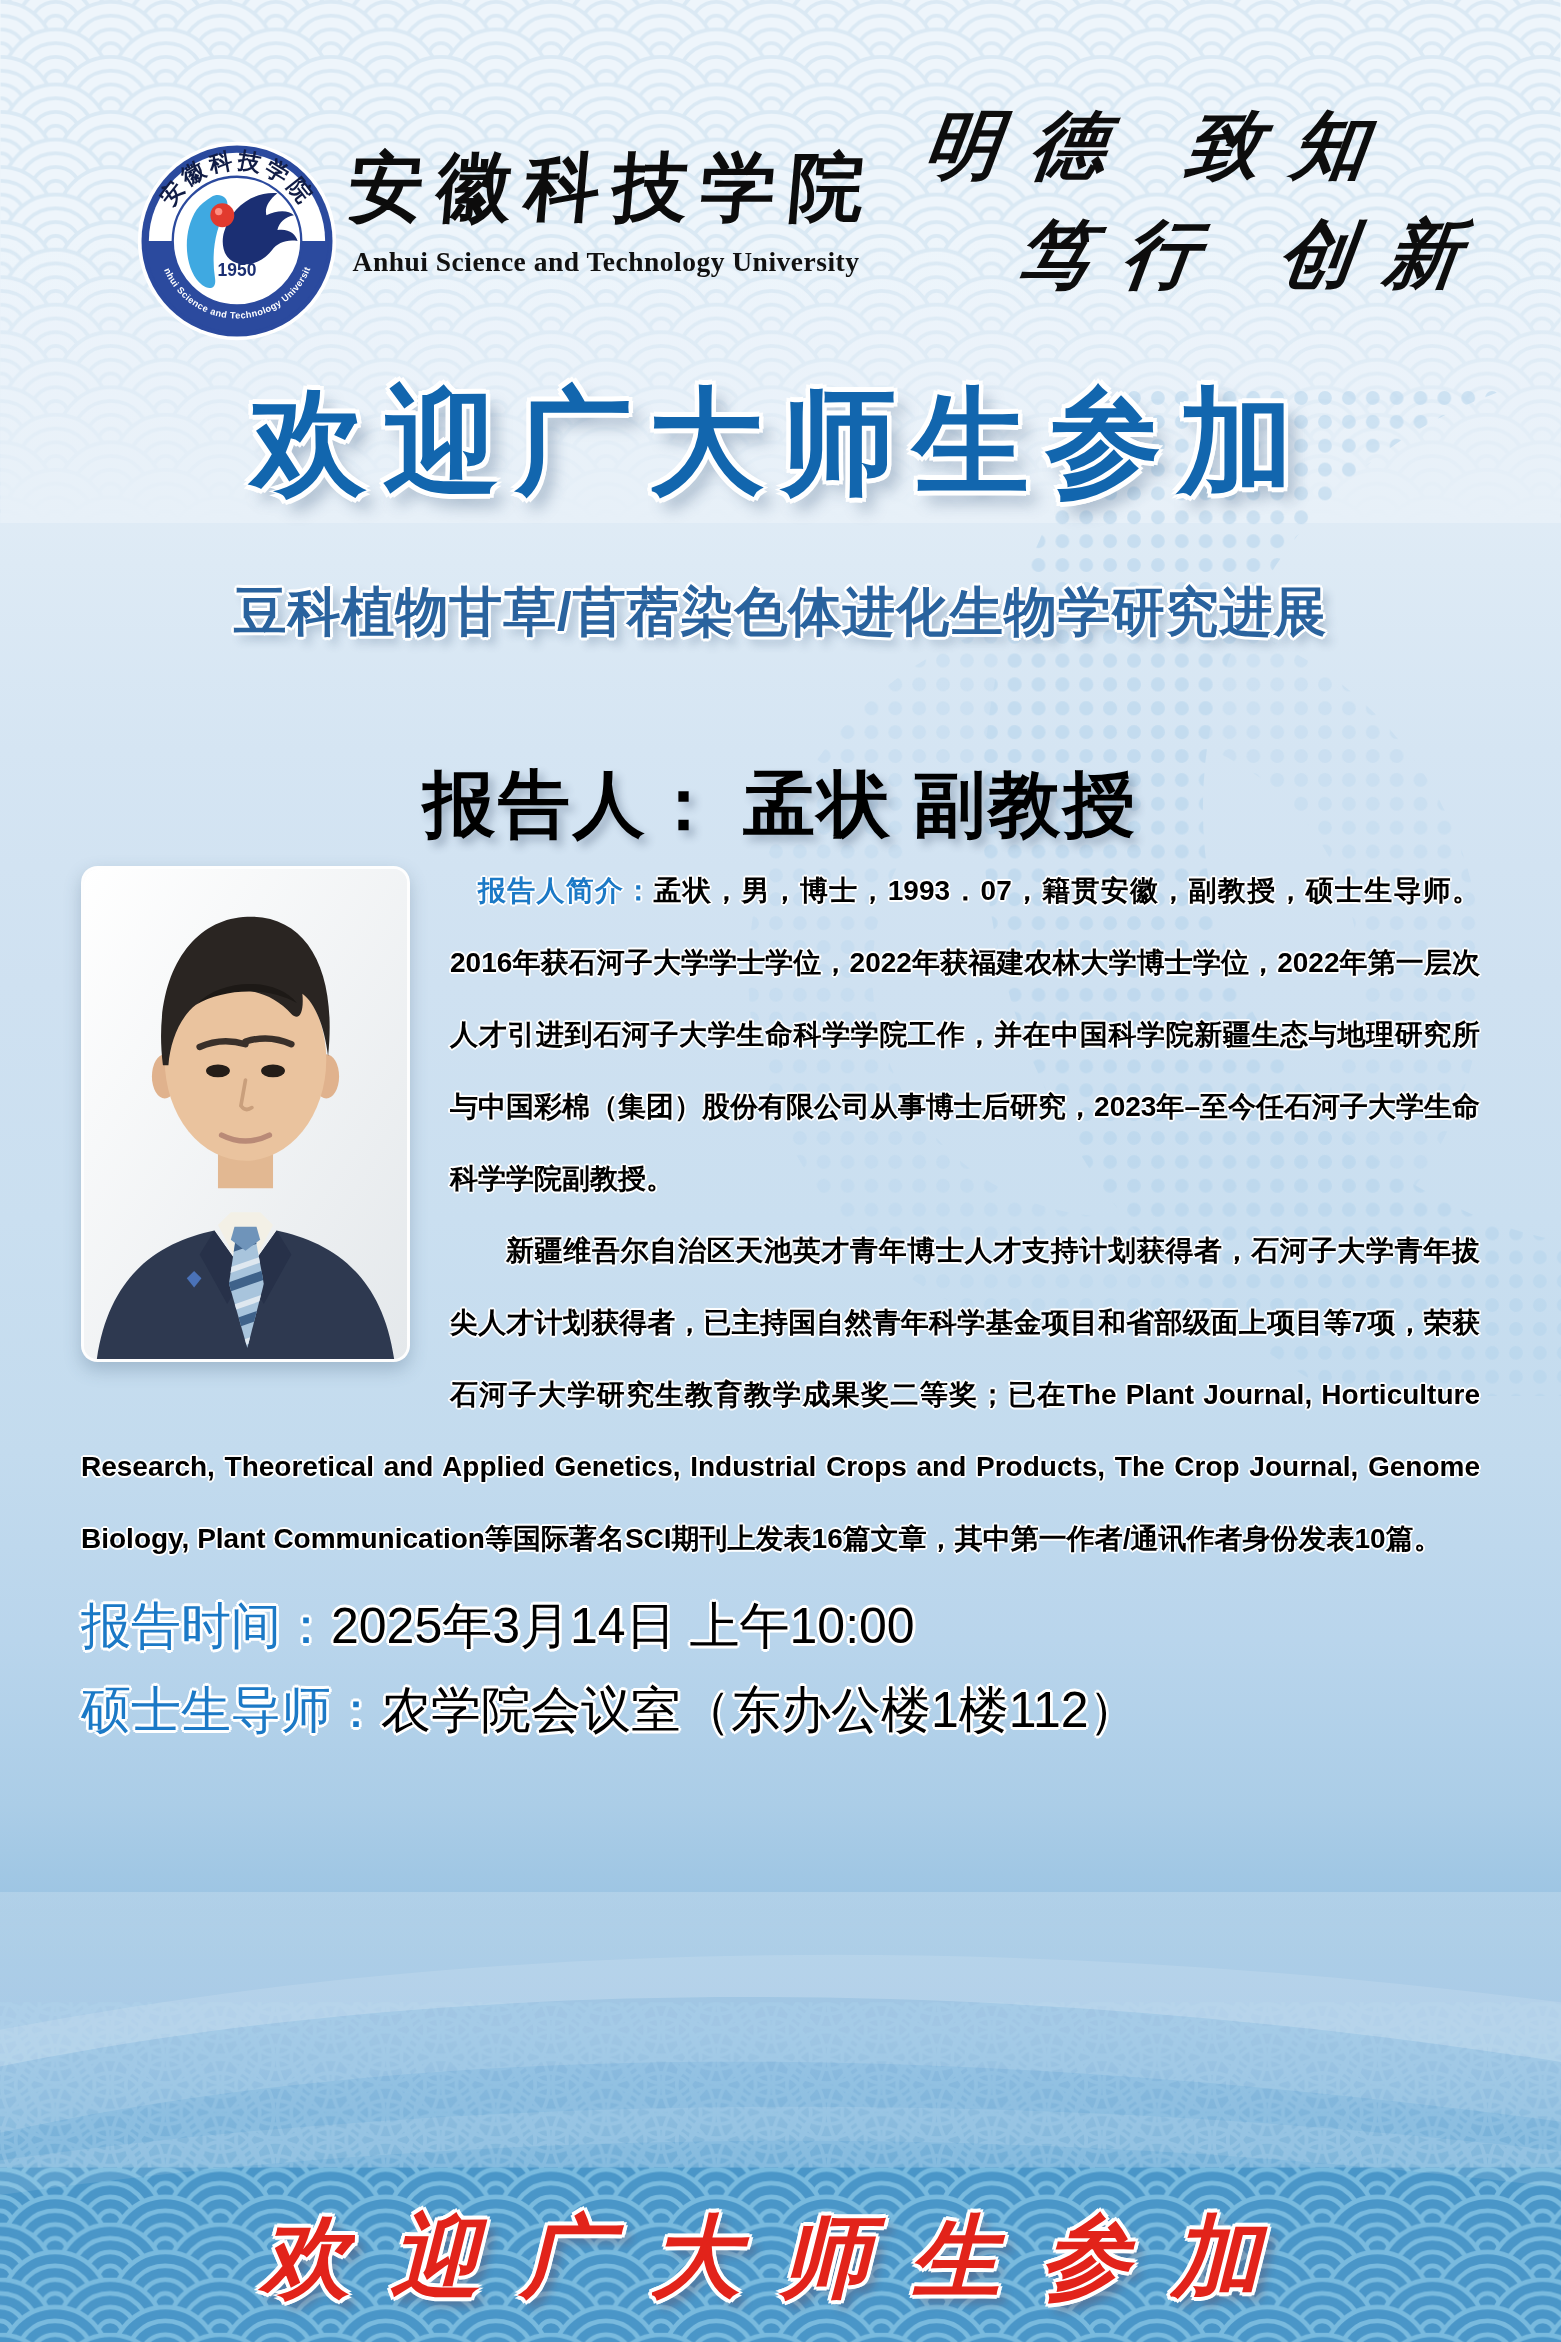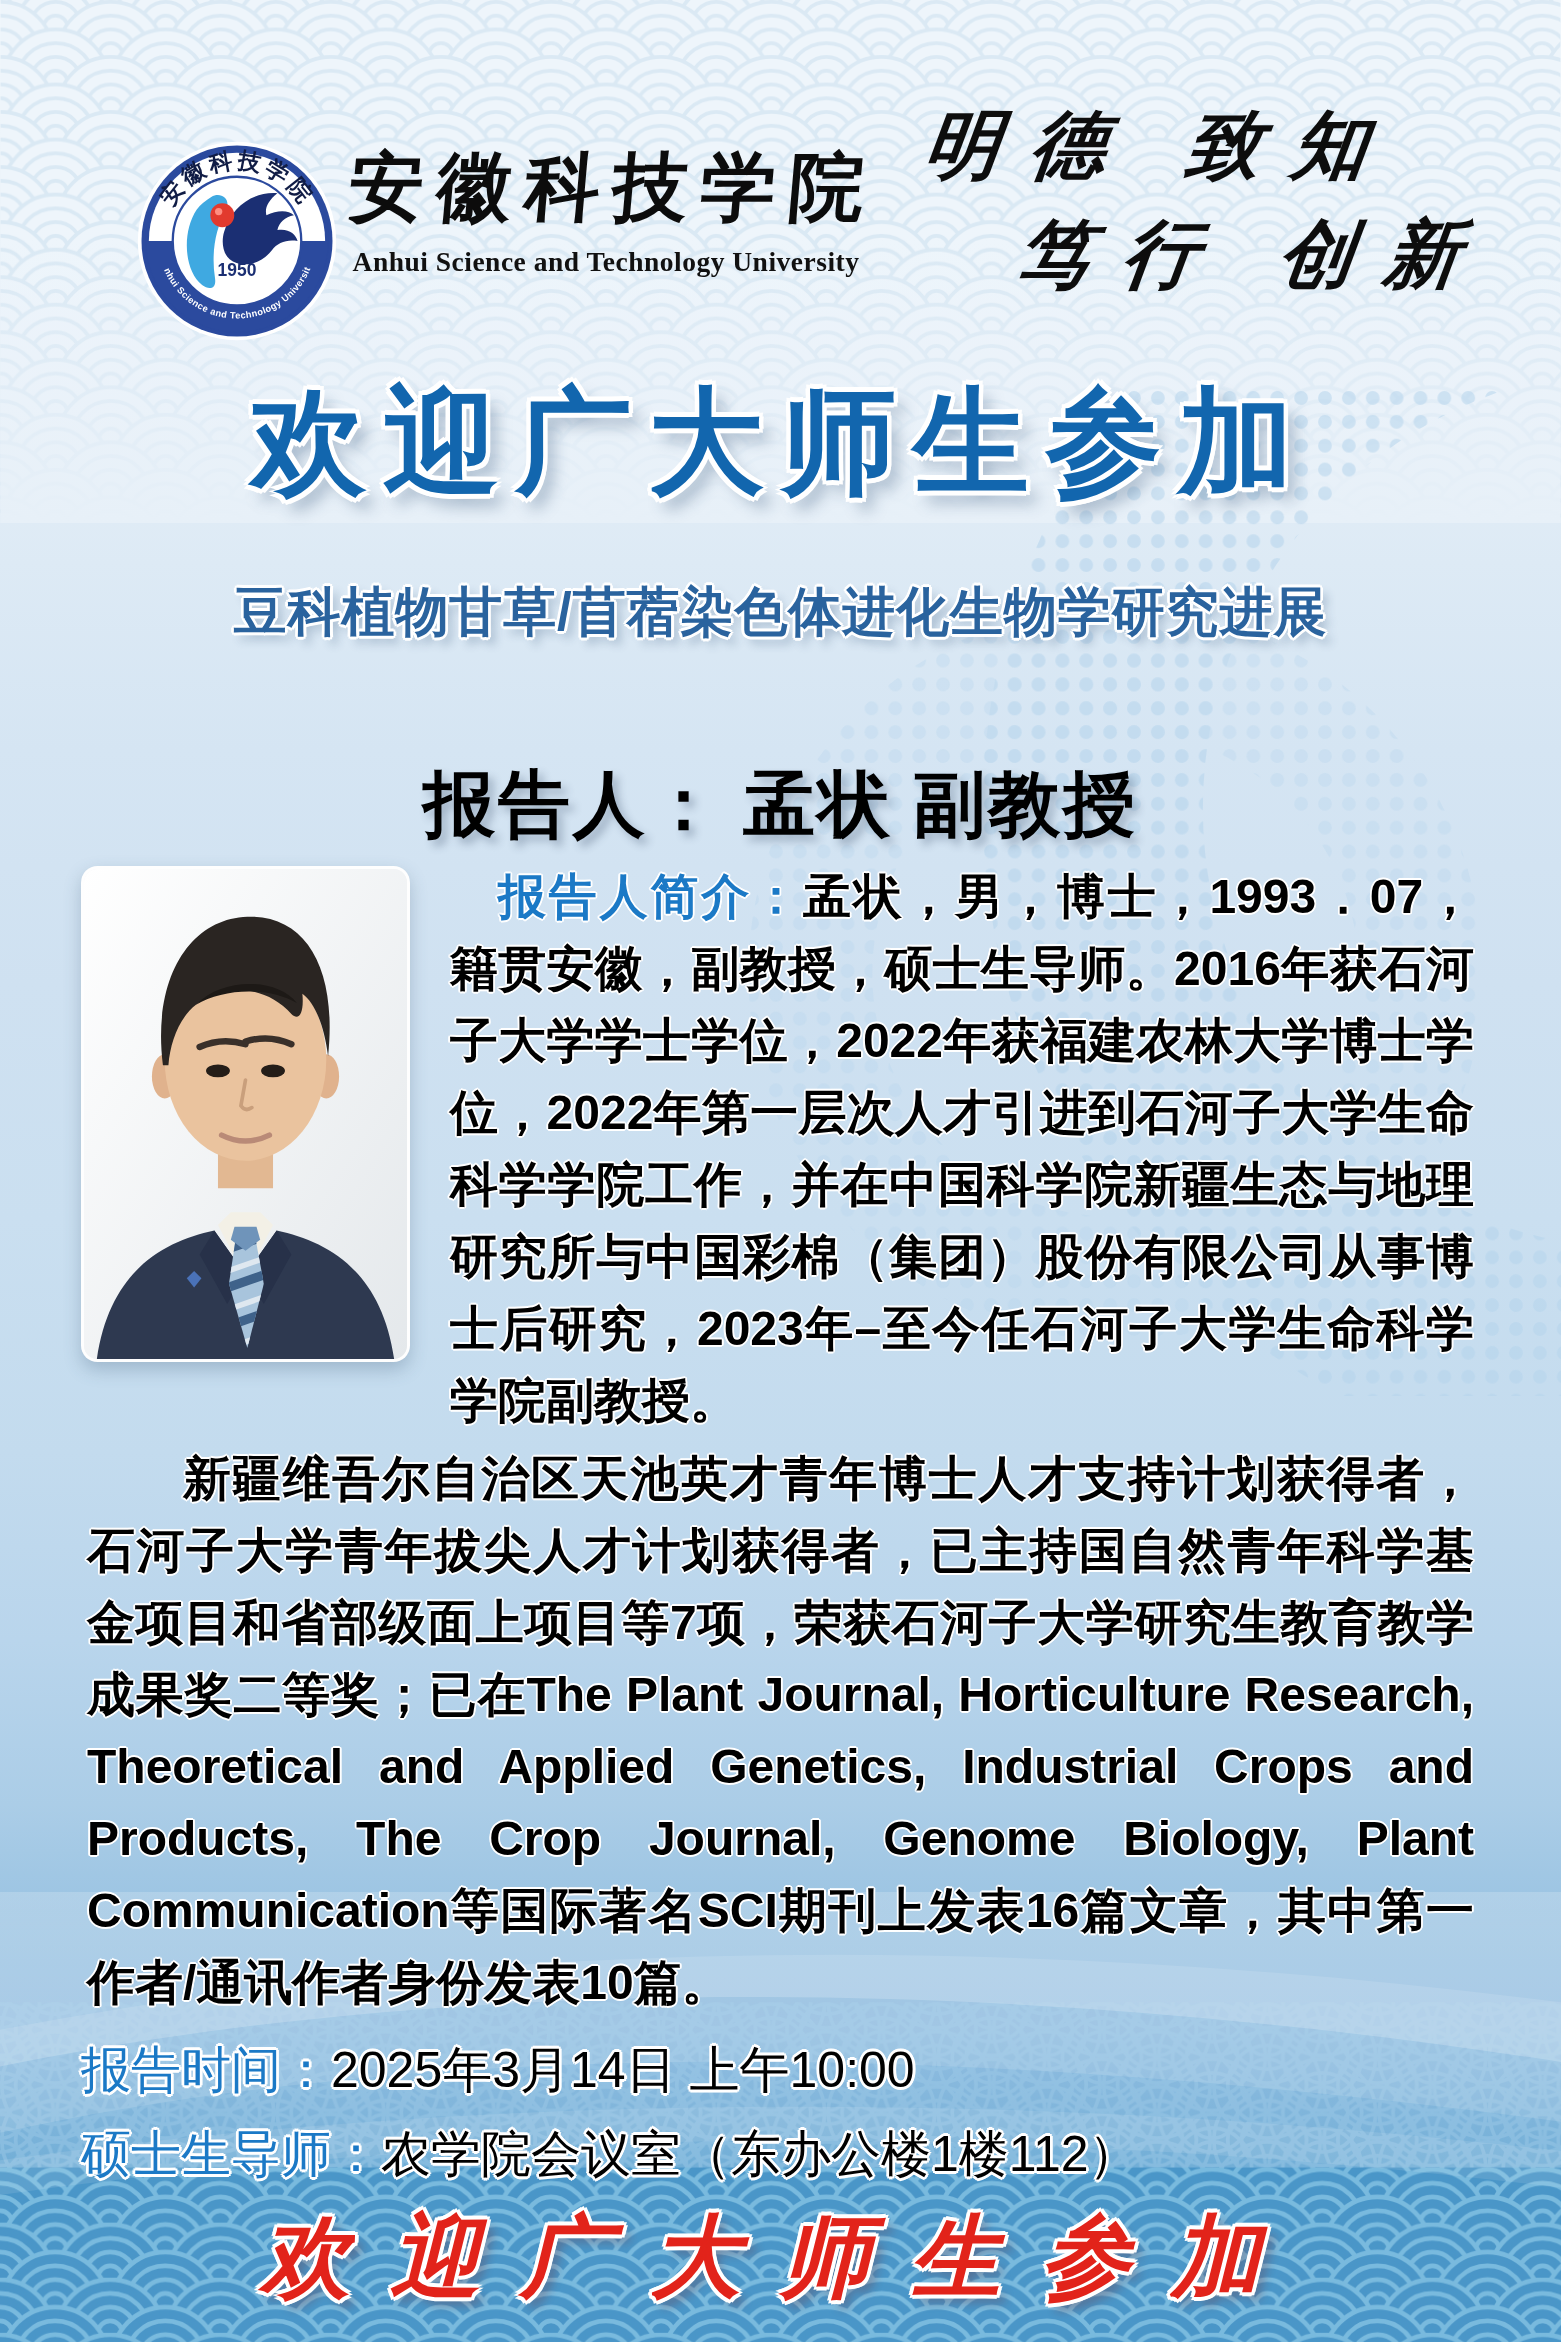--- a/index.html
+++ b/index.html
@@ -47,21 +47,21 @@
   .speaker-line{position:absolute;top:728px;width:100%;text-align:center;
     font-family:Liberation Serif, serif;font-weight:900;font-size:72px;letter-spacing:2.8px;
     color:#000;white-space:nowrap;
     text-shadow:5.5px 6.4px 8.3px rgba(40,60,90,.3);margin-top:29px;}
 
   
   .flow{position:absolute;left:81px;right:81px;top:831px;padding-top:24px;}
   .photo-frame{float:left;width:323px;height:490px;margin:11px 40px 14.7px 0;
     border-radius:16.5px;overflow:hidden;border:3.7px solid rgba(255,255,255,.9);
     box-shadow:0 7.3px 16.5px rgba(60,90,120,.28);background:#f4f5f6;}
-  .flow p{margin:6px;font-size:48px;line-height:72px;font-weight:bold;color:#000;
+  .flow p{margin:0;font-size:28px;line-height:72px;font-weight:bold;color:#000;
     text-align:justify;}
   .p-first{text-indent:1em;}
   .p-indent{text-indent:2em;}
   .bio-label{color:#1b79c6;font-weight:900;}
 
   
   .details{margin-top:24px;}
   .detail-row{font-size:50px;line-height:1.1;margin-bottom:29px;font-weight:400;
     white-space:nowrap;}
   .detail-label{color:#1b79c6;}

